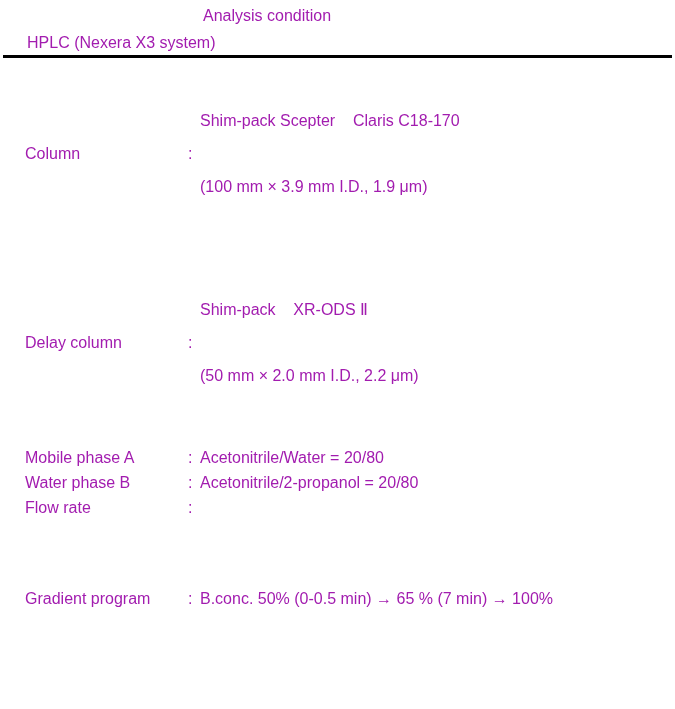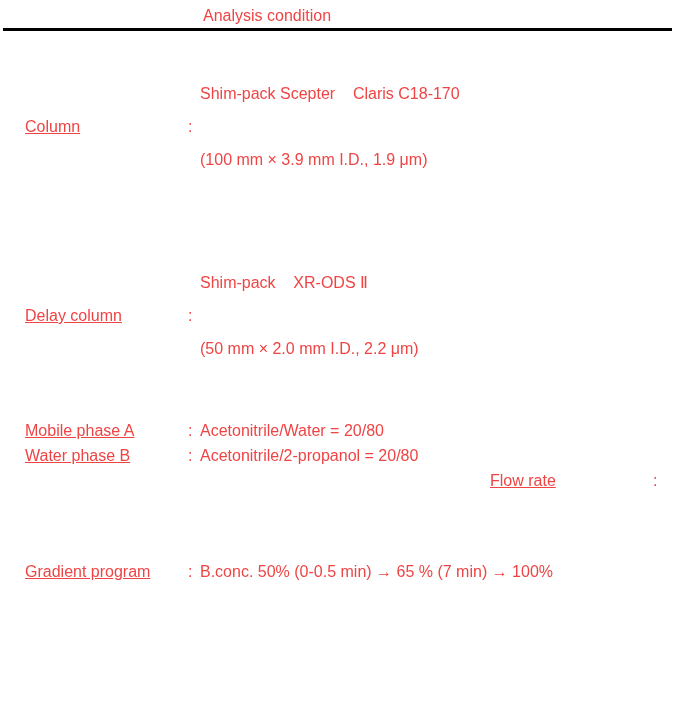--- a/index.html
+++ b/index.html
@@ -1,20 +1,20 @@
 <!DOCTYPE html>
 <html><head>
 <meta charset="utf-8">
 <style>
   html,body { margin:0; padding:0; }
   .page {
     position:relative;
     width:675px; height:709px;
     background:#ffffff;
-    color:#ef4444;
+    color:#a21caf;
     font-family:"Liberation Sans","DejaVu Sans",sans-serif;
     font-size:16px;
     box-sizing:border-box;
     overflow:hidden;
   }
   .title {
     margin:6px 0 0 203px;
     line-height:19px;
   }
   .section-header {
@@ -25,42 +25,43 @@
     height:3px;
     background:#000;
     margin:0 3px;
   }
   .rule-hplc-top    { margin-top:3px; }
 
   .tbl { box-sizing:border-box; }
   .tbl-hplc { padding:8px 10px 11px 25px; }
 
   .row { display:flex; align-items:center; }
-  .row .label { flex-shrink:0;text-decoration:underline; }
+  .row .label { flex-shrink:0; }
   .row .colon { flex-shrink:0; text-align:left; }
   .row .value { flex:1; white-space:pre-wrap; }
 
   .tbl-hplc .label { width:163px; }
   .tbl-hplc .colon { width:12px; }
 
-  .row-1line { line-height:25px;justify-content:flex-end; }
+  .row-1line { line-height:25px; }
   .row-2line { line-height:22px; }
   .row-2line .value span { display:block; }
 
   .mb13 { margin-bottom:13px; }
   .mb14 { margin-bottom:14px; }
   .mb8  { margin-bottom:24px; }
 </style>
 </head>
 <body>
 
 <div class="page">
 
   <div class="title">Analysis condition</div>
 
+  <div class="section-header hplc-header">HPLC (Nexera X3 system)</div>
   <div class="rule rule-hplc-top"></div>
 
   <div class="tbl tbl-hplc">
 
     <div class="row row-2line mb13">
       <div class="label">Column</div>
       <div class="colon">:</div>
       <div class="value">
         <span>Shim-pack Scepter    Claris C18-170</span>
         <span>(100 mm × 3.9 mm I.D., 1.9 μm)</span>

